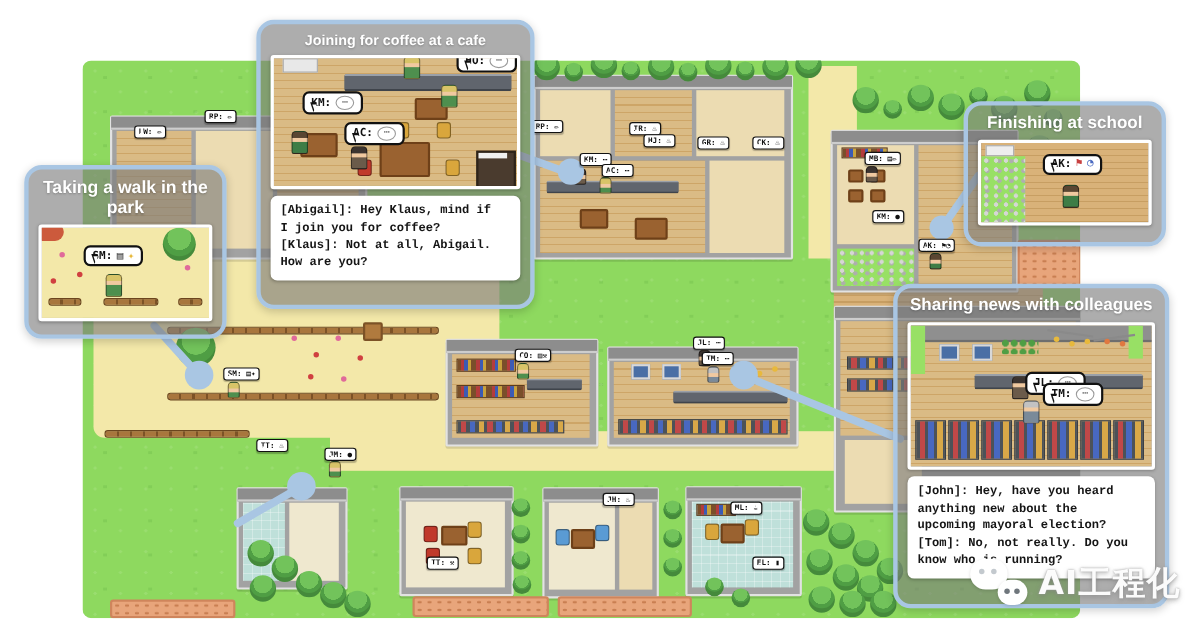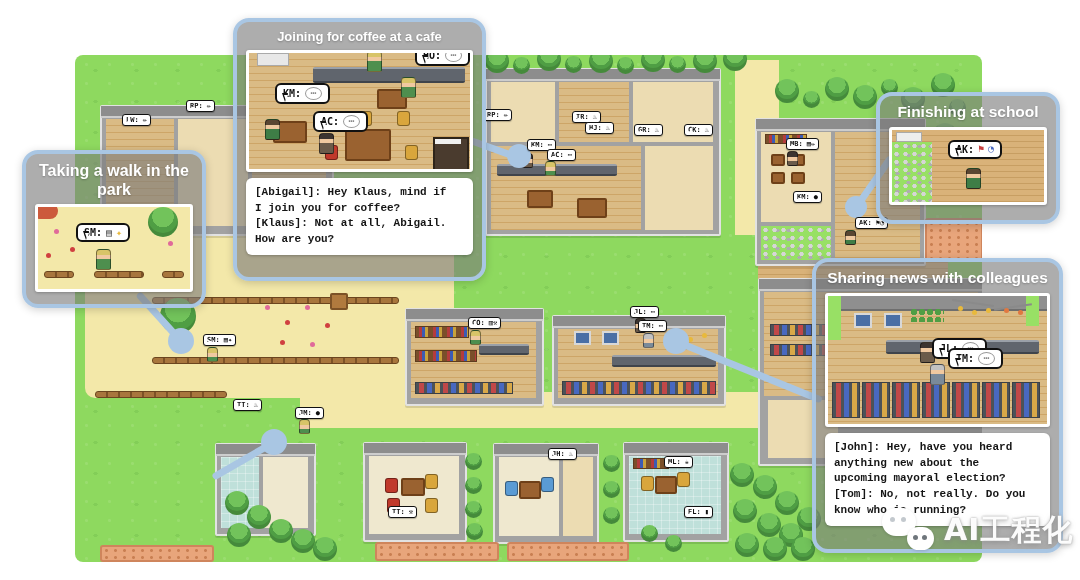--- a/index.html
+++ b/index.html
@@ -259,21 +259,21 @@
     <div class="mb" style="left:111px;top:45px">RP: ✏</div>
     <div class="mb" style="left:408px;top:54px">RP: ✏</div>
     <div class="mb" style="left:497px;top:56px">IR: ♨</div>
     <div class="mb" style="left:510px;top:67px">HJ: ♨</div>
     <div class="mb" style="left:452px;top:84px">KM: ⋯</div>
     <div class="mb" style="left:472px;top:94px">AC: ⋯</div>
     <div class="mb" style="left:559px;top:69px">GR: ♨</div>
     <div class="mb" style="left:609px;top:69px">CK: ♨</div>
     <div class="mb" style="left:711px;top:83px">MB: ▤✏</div>
     <div class="mb" style="left:718px;top:136px">KM: ●</div>
-    <div class="mb" style="left:780px;top:162px">AK: ⚑◔</div>
+    <div class="mb" style="left:760px;top:162px">AK: ⚑◔</div>
     <div class="mb" style="left:128px;top:279px">SM: ▤✦</div>
     <div class="mb" style="left:393px;top:262px">CO: ▥⚒</div>
     <div class="mb" style="left:555px;top:251px">JL: ⋯</div>
     <div class="mb" style="left:563px;top:265px">TM: ⋯</div>
     <div class="mb" style="left:158px;top:344px">TT: ♨</div>
     <div class="mb" style="left:220px;top:352px">JM: ●</div>
     <div class="mb" style="left:313px;top:451px">TT: ⚒</div>
     <div class="mb" style="left:473px;top:393px">JH: ♨</div>
     <div class="mb" style="left:589px;top:401px">ML: ☕</div>
     <div class="mb" style="left:609px;top:451px">EL: ▮</div>

